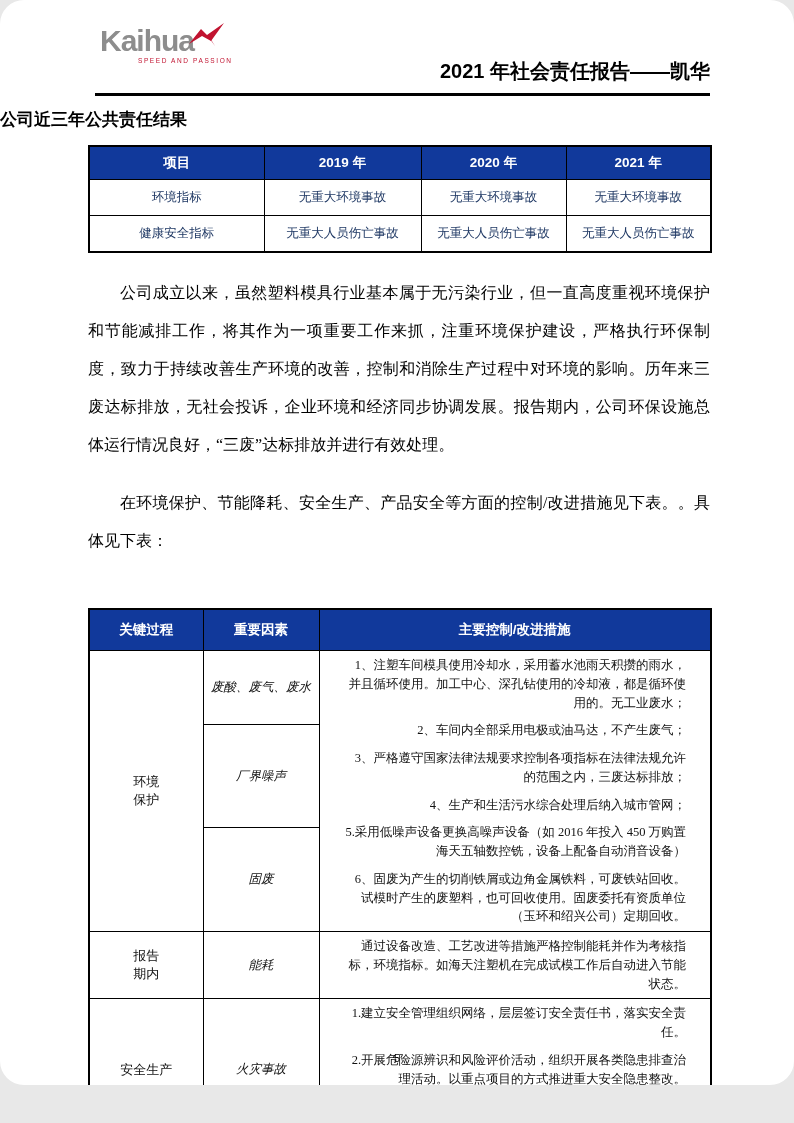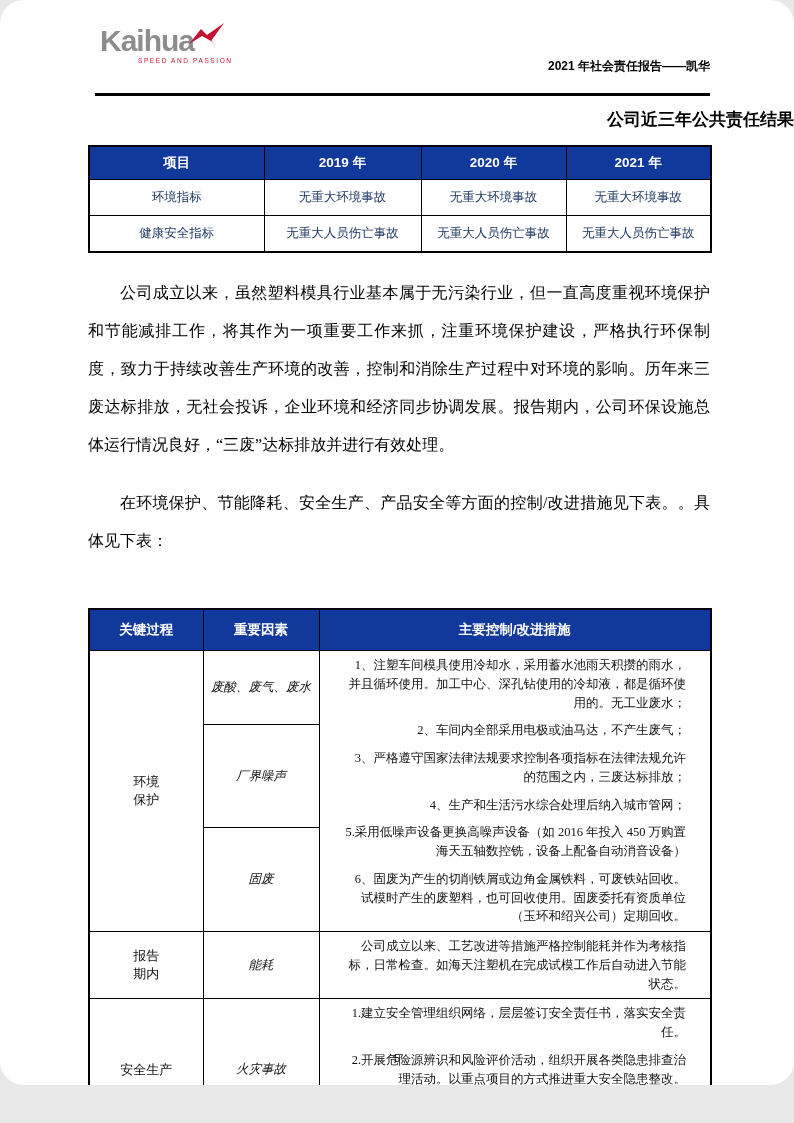--- a/index.html
+++ b/index.html
@@ -23,29 +23,29 @@
   }
   .logo-bird{margin-left:-6px;margin-top:-4px;}
   .logo-tagline{
     font-family:"Liberation Sans", sans-serif;
     font-size:6.5px;letter-spacing:1.6px;color:#c11330;
     margin-left:38px;margin-top:1px;
   }
   .report-title{
     position:absolute;top:58px;right:84px;
     font-family:"Liberation Sans", sans-serif;
-    font-weight:bold;font-size:12px;color:#000;
+    font-weight:bold;font-size:20px;color:#000;
   }
   .head-rule{
     position:absolute;top:93px;left:95px;width:615px;height:3px;
     background:#000;
   }
   
   .sec-title{
-    position:absolute;left:0;width:794px;text-align:right;
+    position:absolute;left:0;width:794px;text-align:left;
     font-family:Liberation Sans, sans-serif;
     font-weight:bold;font-size:17px;color:#000;
   }
   #title1{top:108px;}
   #title2{top:568px;}
   
   table{border-collapse:collapse;table-layout:fixed;}
   .dtable{position:absolute;left:88px;width:622px;border:2.5px solid #000;}
   .dtable th{
     background:#11399b;color:#ffffff;
@@ -184,21 +184,21 @@
       </tr>
       <tr class="t2r3">
         <td class="factor">固废</td>
       </tr>
       <tr class="t2r4">
         <td class="proc">
           <span class="narrow">报告期内</span>
         </td>
         <td class="factor">能耗</td>
         <td class="measures">
-          <p>公司成立以来、工艺改进等措施严格控制能耗并作为考核指标，日常检查。如海天注塑机在完成试模工作后自动进入节能状态。</p>
+          <p>通过设备改造、工艺改进等措施严格控制能耗并作为考核指标，环境指标。如海天注塑机在完成试模工作后自动进入节能状态。</p>
         </td>
       </tr>
       <tr class="t2r5">
         <td class="proc">安全生产</td>
         <td class="factor">火灾事故</td>
         <td class="measures">
           <p>1.建立安全管理组织网络，层层签订安全责任书，落实安全责任。</p>
           <p>2.开展危险源辨识和风险评价活动，组织开展各类隐患排查治理活动。以重点项目的方式推进重大安全隐患整改。</p>
           <p>3.建立完善各类安全管理规章制度。组织开展各类安全教育培训活动。</p>
         </td>

